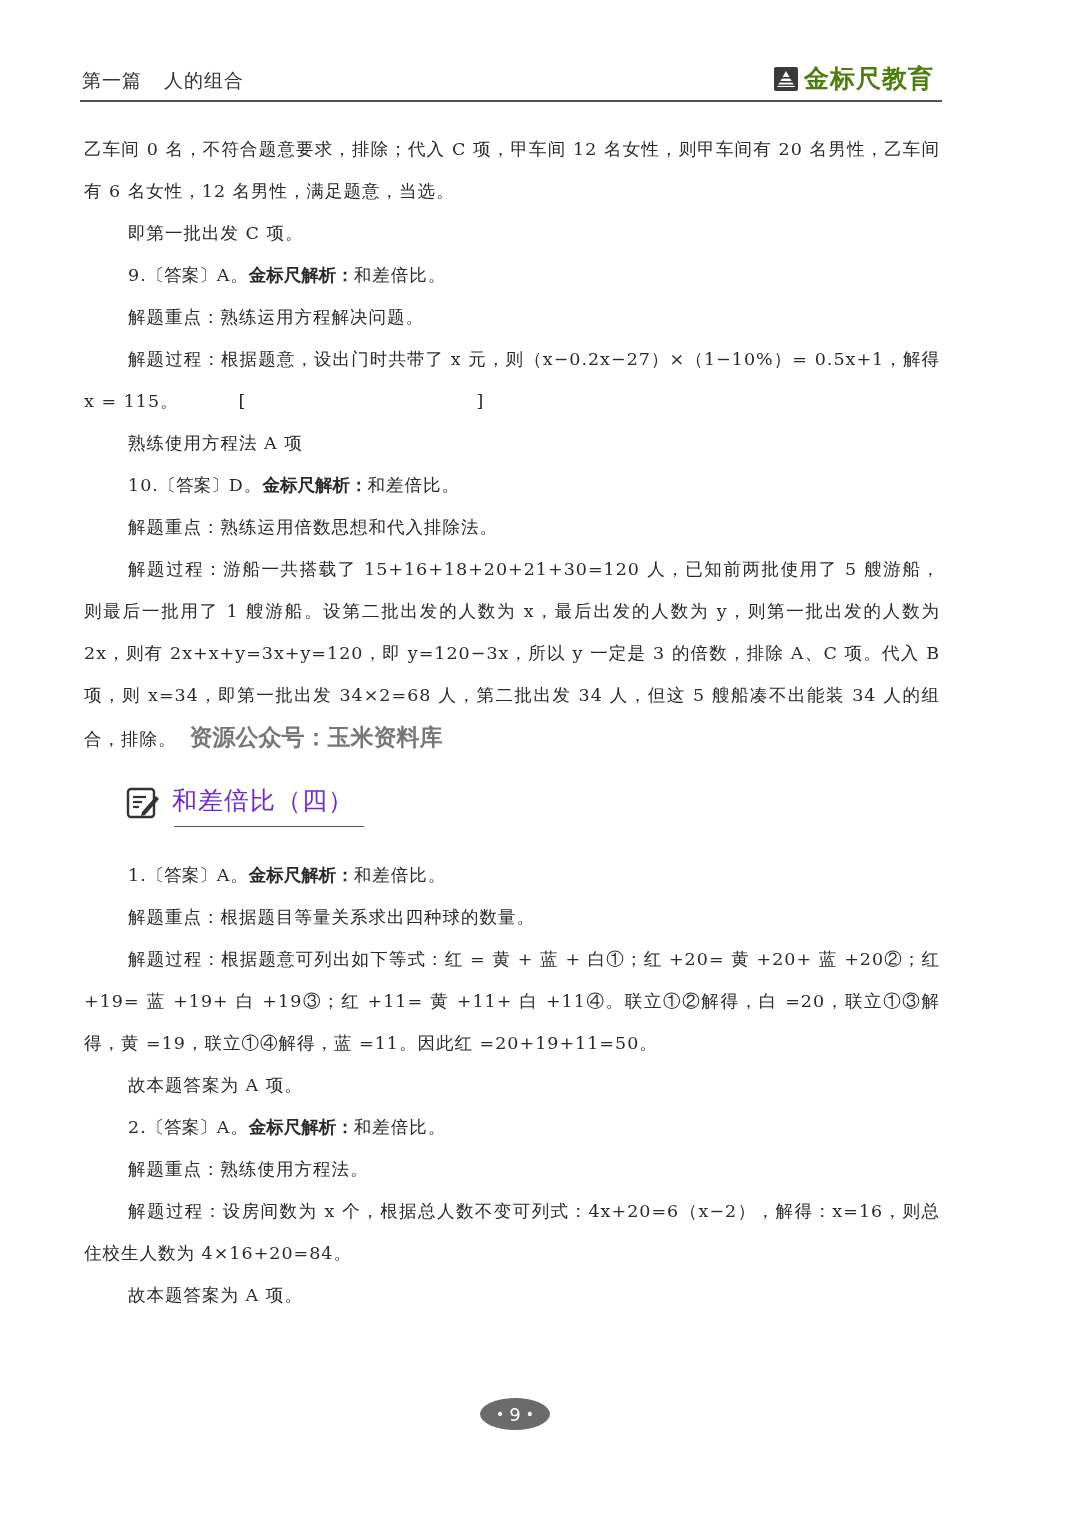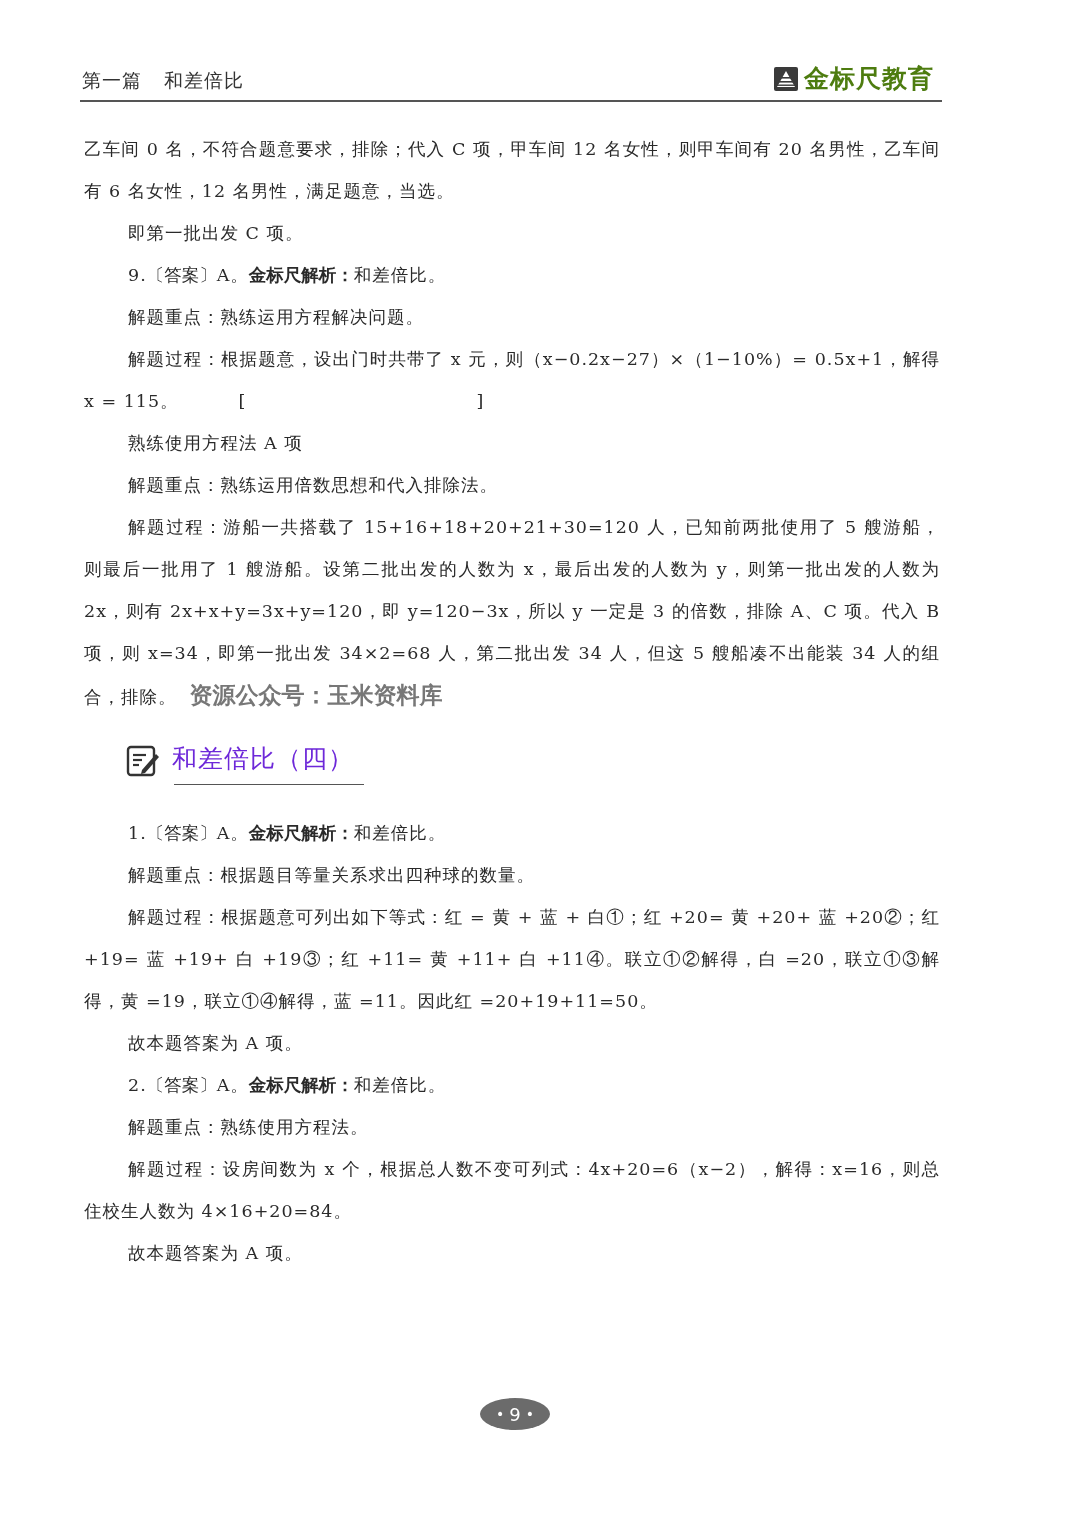--- a/index.html
+++ b/index.html
@@ -61,21 +61,21 @@
     display: flex; align-items: center; justify-content: center;
     color: #fff; font-family: "DejaVu Sans", "Liberation Sans", sans-serif; font-size: 18px;
   }
   .page-num .dot { font-size: 14px; margin: 0 5px; }
 </style>
 </head>
 <body>
 
 <div class="header">
   <div class="chapter">
-    <span>第一篇</span><span class="sp"></span><span>和差倍比</span>
+    <span>第一篇</span><span class="sp"></span><span>人的组合</span>
   </div>
   <div class="brand">
     <span class="logo">
       <svg width="24" height="24" viewBox="0 0 24 24">
         <polygon points="12,4 21,20 3,20" fill="#ffffff"></polygon>
         <rect x="3" y="10" width="18" height="1.6" fill="#3a3a3a"></rect>
         <rect x="3" y="14" width="18" height="1.6" fill="#3a3a3a"></rect>
         <rect x="3" y="17.5" width="18" height="1.4" fill="#3a3a3a"></rect>
       </svg>
     </span>
@@ -85,20 +85,21 @@
 
 <div class="content">
   <p class="p">乙车间 0 名，不符合题意要求，排除；代入 C 项，甲车间 12 名女性，则甲车间有 20 名男性，乙车间有 6 名女性，12 名男性，满足题意，当选。</p>
   <p class="p indent">即第一批出发 C 项。</p>
 
   <p class="p indent"><span>9.</span><span class="ans-bracket">〔答案〕</span><span>A。</span><span class="bold-label">金标尺解析：</span><span>和差倍比。</span></p>
   <p class="p indent">解题重点：熟练运用方程解决问题。</p>
   <p class="p indent"><span>解题过程：根据题意，设出门时共带了 x 元，则（x−0.2x−27）×（1−10%）= 0.5x+1，解得 x = 115。</span><span class="bracket-gap" style="width:60px"></span><span>[</span><span class="bracket-gap"></span><span>]</span></p>
   <p class="p indent">熟练使用方程法 A 项</p>
 
+  <p class="p indent"><span>10.</span><span class="ans-bracket">〔答案〕</span><span>D。</span><span class="bold-label">金标尺解析：</span><span>和差倍比。</span></p>
   <p class="p indent">解题重点：熟练运用倍数思想和代入排除法。</p>
   <p class="p indent"><span>解题过程：游船一共搭载了 15+16+18+20+21+30=120 人，已知前两批使用了 5 艘游船，则最后一批用了 1 艘游船。设第二批出发的人数为 x，最后出发的人数为 y，则第一批出发的人数为 2x，则有 2x+x+y=3x+y=120，即 y=120−3x，所以 y 一定是 3 的倍数，排除 A、C 项。代入 B 项，则 x=34，即第一批出发 34×2=68 人，第二批出发 34 人，但这 5 艘船凑不出能装 34 人的组合，排除。</span><span class="watermark">资源公众号：玉米资料库</span></p>
 
   <div class="section-title">
     <span class="icon">
       <svg width="34" height="34" viewBox="0 0 34 34">
         <rect x="2" y="3" width="26" height="28" rx="3" fill="none" stroke="#333" stroke-width="2.4"></rect>
         <line x1="7" y1="11" x2="20" y2="11" stroke="#333" stroke-width="2.2"></line>
         <line x1="7" y1="16" x2="16" y2="16" stroke="#333" stroke-width="2.2"></line>
         <line x1="7" y1="21" x2="13" y2="21" stroke="#333" stroke-width="2.2"></line>

